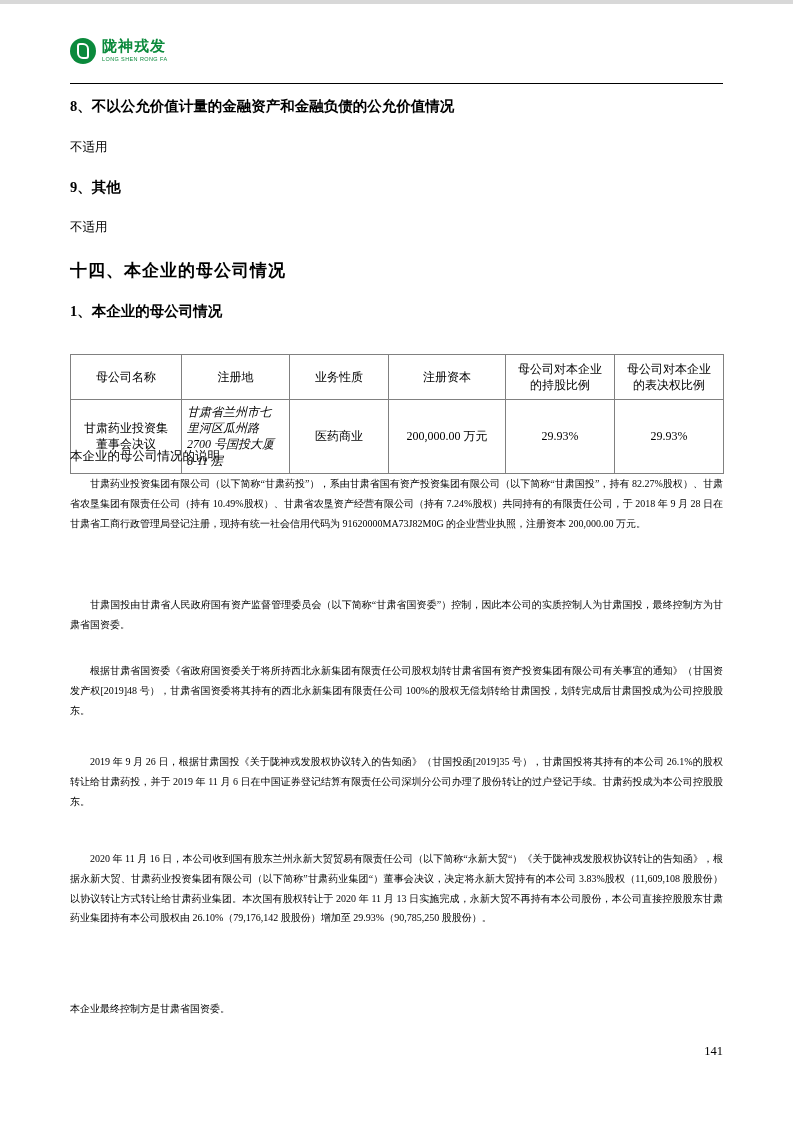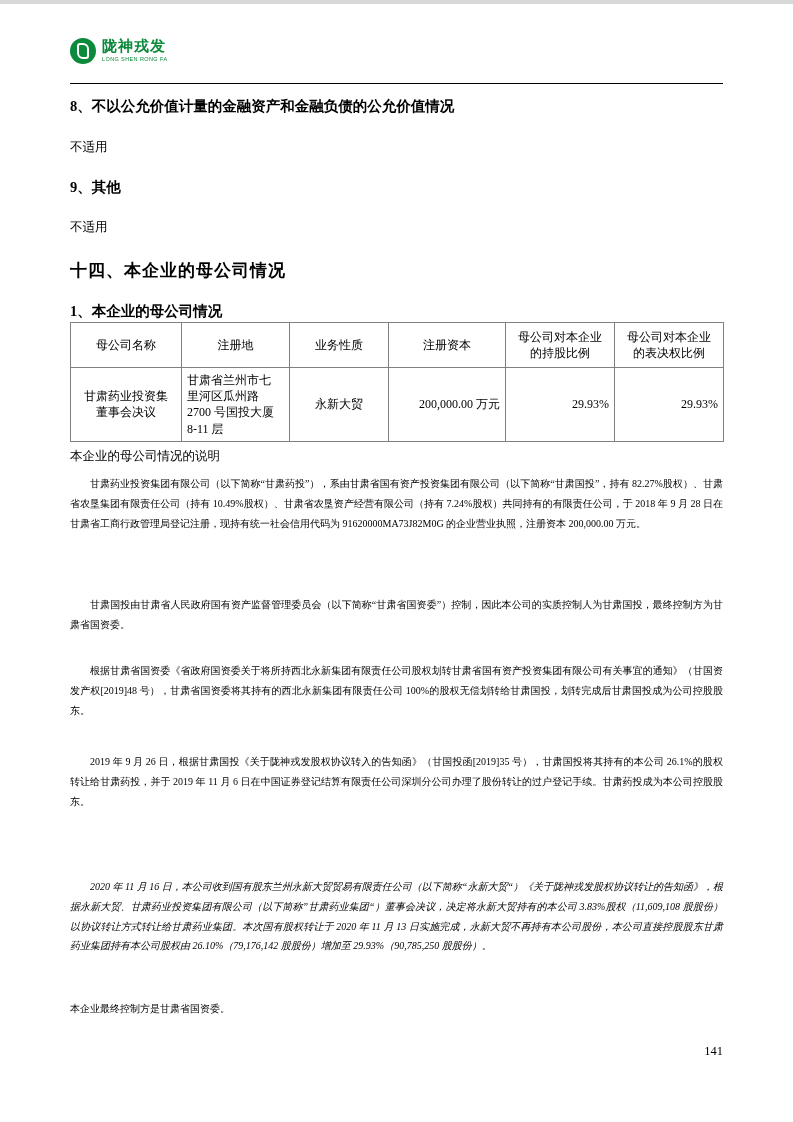--- a/index.html
+++ b/index.html
@@ -129,22 +129,22 @@
     padding: 4px 5px;
     vertical-align: middle;
     line-height: 1.35;
   }
   table.parent-co thead th {
     text-align: center;
     font-weight: normal;
     height: 36px;
   }
   td.c { text-align: center; }
-  td.r { text-align: right; }
-  td.l { text-align: left; }
+  td.r { text-align: center; }
+  td.l { text-align: left; font-style: italic; }
 
   
   .para {
     font-size: 10px;
     line-height: 1.98;
     text-align: justify;
     text-justify: inter-ideograph;
     font-family: "Liberation Serif", serif;
     margin: 0;
   }
@@ -193,21 +193,21 @@
     </div>
 
     <div class="blk" style="top:255px;">
       <h1 class="big">十四、本企业的母公司情况</h1>
     </div>
 
     <div class="blk" style="top:298px;">
       <h2 class="sec">1、本企业的母公司情况</h2>
     </div>
 
-    <div class="blk" style="top:318px;">
+    <div class="blk" style="top:350px;">
       <table class="parent-co">
         <colgroup>
           <col style="width:111px">
           <col style="width:108px">
           <col style="width:99px">
           <col style="width:117px">
           <col style="width:109px">
           <col style="width:109px">
         </colgroup>
         <thead>
@@ -231,21 +231,21 @@
             <td class="c">
               <div>甘肃药业投资集</div>
               <div>董事会决议</div>
             </td>
             <td class="l">
               <div>甘肃省兰州市七</div>
               <div>里河区瓜州路</div>
               <div>2700 号国投大厦</div>
               <div>8-11 层</div>
             </td>
-            <td class="c">永新大贸</td>
+            <td class="c">医药商业</td>
             <td class="r">200,000.00 万元</td>
             <td class="r">29.93%</td>
             <td class="r">29.93%</td>
           </tr>
         </tbody>
       </table>
     </div>
 
     <div class="blk" style="top:443px;">
       <p class="body">本企业的母公司情况的说明</p>
@@ -260,21 +260,21 @@
     </div>
 
     <div class="blk" style="top:657px;">
       <p class="para indent">根据甘肃省国资委《省政府国资委关于将所持西北永新集团有限责任公司股权划转甘肃省国有资产投资集团有限公司有关事宜的通知》（甘国资发产权[2019]48 号），甘肃省国资委将其持有的西北永新集团有限责任公司 100%的股权无偿划转给甘肃国投，划转完成后甘肃国投成为公司控股股东。</p>
     </div>
 
     <div class="blk" style="top:748px;">
       <p class="para indent">2019 年 9 月 26 日，根据甘肃国投《关于陇神戎发股权协议转入的告知函》（甘国投函[2019]35 号），甘肃国投将其持有的本公司 26.1%的股权转让给甘肃药投，并于 2019 年 11 月 6 日在中国证券登记结算有限责任公司深圳分公司办理了股份转让的过户登记手续。甘肃药投成为本公司控股股东。</p>
     </div>
 
-    <div class="blk" style="top:873px;font-style:italic;">
+    <div class="blk" style="top:845px;">
       <p class="para indent">2020 年 11 月 16 日，本公司收到国有股东兰州永新大贸贸易有限责任公司（以下简称“永新大贸“）《关于陇神戎发股权协议转让的告知函》，根据永新大贸、甘肃药业投资集团有限公司（以下简称”甘肃药业集团“）董事会决议，决定将永新大贸持有的本公司 3.83%股权（11,609,108 股股份）以协议转让方式转让给甘肃药业集团。本次国有股权转让于 2020 年 11 月 13 日实施完成，永新大贸不再持有本公司股份，本公司直接控股股东甘肃药业集团持有本公司股权由 26.10%（79,176,142 股股份）增加至 29.93%（90,785,250 股股份）。</p>
     </div>
 
     <div class="blk" style="top:995px;">
       <p class="para">本企业最终控制方是甘肃省国资委。</p>
     </div>
 
   </div>
 
   <div class="pagenum">141</div>

